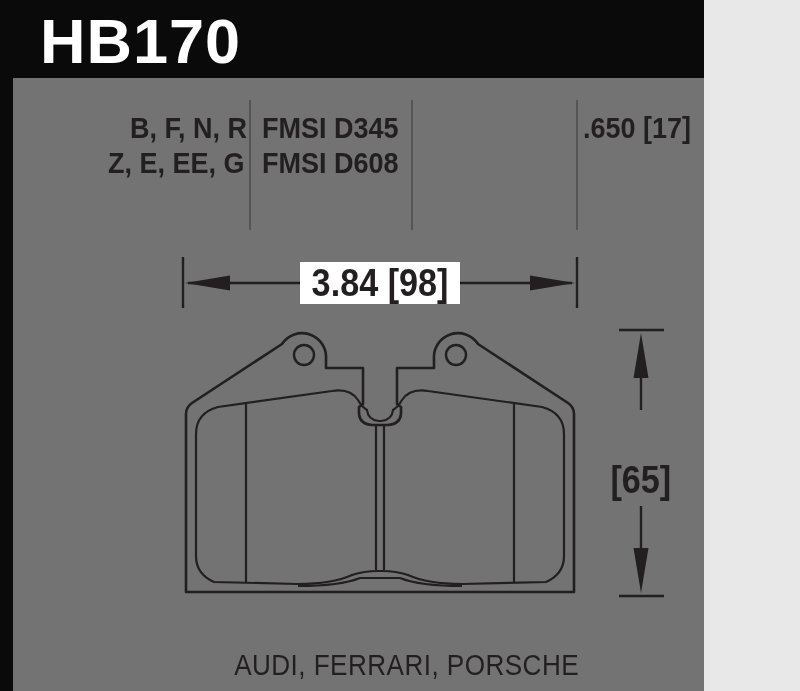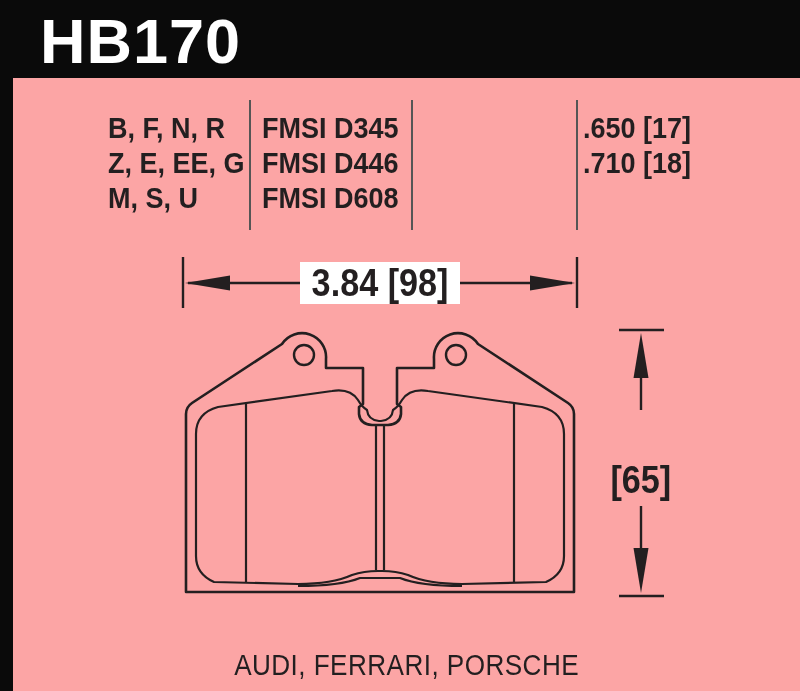--- a/index.html
+++ b/index.html
@@ -1,34 +1,34 @@
 <!DOCTYPE html>
 <html><head>
 <meta charset="utf-8">
 <style>
   html,body{margin:0;padding:0;background:#e8e8e8;}
   .page{
-    position:relative;width:800px;height:691px;overflow:hidden;
-    background:#fca5a5;
+    position:relative;width:704px;height:691px;overflow:hidden;
+    background:#737373;
     font-family:"Liberation Sans", sans-serif;
     color:#231f20;
   }
   
   .top-bar{position:absolute;left:0;top:0;width:800px;height:78px;background:#0a0a0a;}
   .left-frame{position:absolute;left:0;top:0;width:13px;height:691px;background:#0a0a0a;}
   .part-number{
     position:absolute;left:40px;top:0;height:78px;line-height:82px;
     font-size:63px;font-weight:bold;color:#ffffff;letter-spacing:1px;white-space:nowrap;
   }
   
   .cond{display:inline-block;transform:scaleX(0.9);transform-origin:0 50%;white-space:nowrap;}
   .cond-c{display:inline-block;transform:scaleX(0.9);transform-origin:50% 50%;white-space:nowrap;}
   
   .col{position:absolute;top:110px;font-size:30px;font-weight:bold;line-height:35px;}
-  .col div{height:35px;}
+  .col div{height:35px;text-align:right;}
   .col-compounds{left:108px;}
   .col-fmsi{left:262px;}
   .col-thickness{left:583px;}
   .tdiv{position:absolute;top:100px;width:2px;height:130px;background:#555555;}
   .tdiv1{left:249px;}
   .tdiv2{left:411px;}
   .tdiv3{left:576px;}
   
   .drawing{position:absolute;left:0;top:240px;width:800px;height:380px;}
   
@@ -49,33 +49,30 @@
 
   <div class="left-frame"></div>
   <div class="top-bar">
     <div class="part-number">HB170</div>
   </div>
 
   <div>
     <div class="col col-compounds">
       <div><span class="cond">B, F, N, R</span></div>
       <div><span class="cond">Z, E, EE, G</span></div>
-      <div><span class="cond">M, S, U</span></div>
     </div>
     <div class="tdiv tdiv1"></div>
     <div class="col col-fmsi">
       <div><span class="cond">FMSI D345</span></div>
-      <div><span class="cond">FMSI D446</span></div>
       <div><span class="cond">FMSI D608</span></div>
     </div>
     <div class="tdiv tdiv2"></div>
     <div class="tdiv tdiv3"></div>
     <div class="col col-thickness">
       <div><span class="cond">.650 [17]</span></div>
-      <div><span class="cond">.710 [18]</span></div>
       <div><span class="cond"></span></div>
     </div>
   </div>
 
   <svg class="drawing" viewBox="0 240 800 380">
     <g stroke="#231f20" fill="none" stroke-width="2.4" stroke-linejoin="round" stroke-linecap="butt">
 
       <g>
         <line x1="183" y1="257" x2="183" y2="308"></line>
         <line x1="577" y1="257" x2="577" y2="308"></line>

